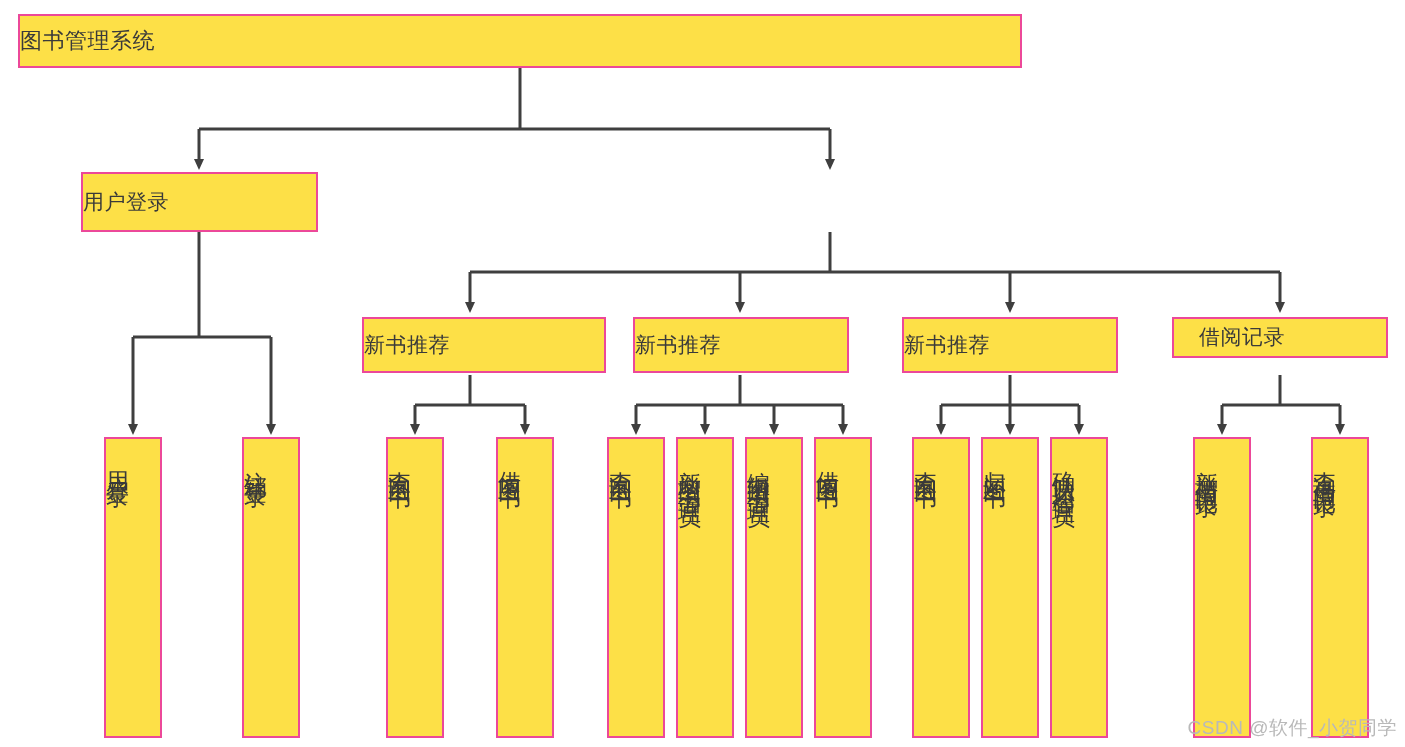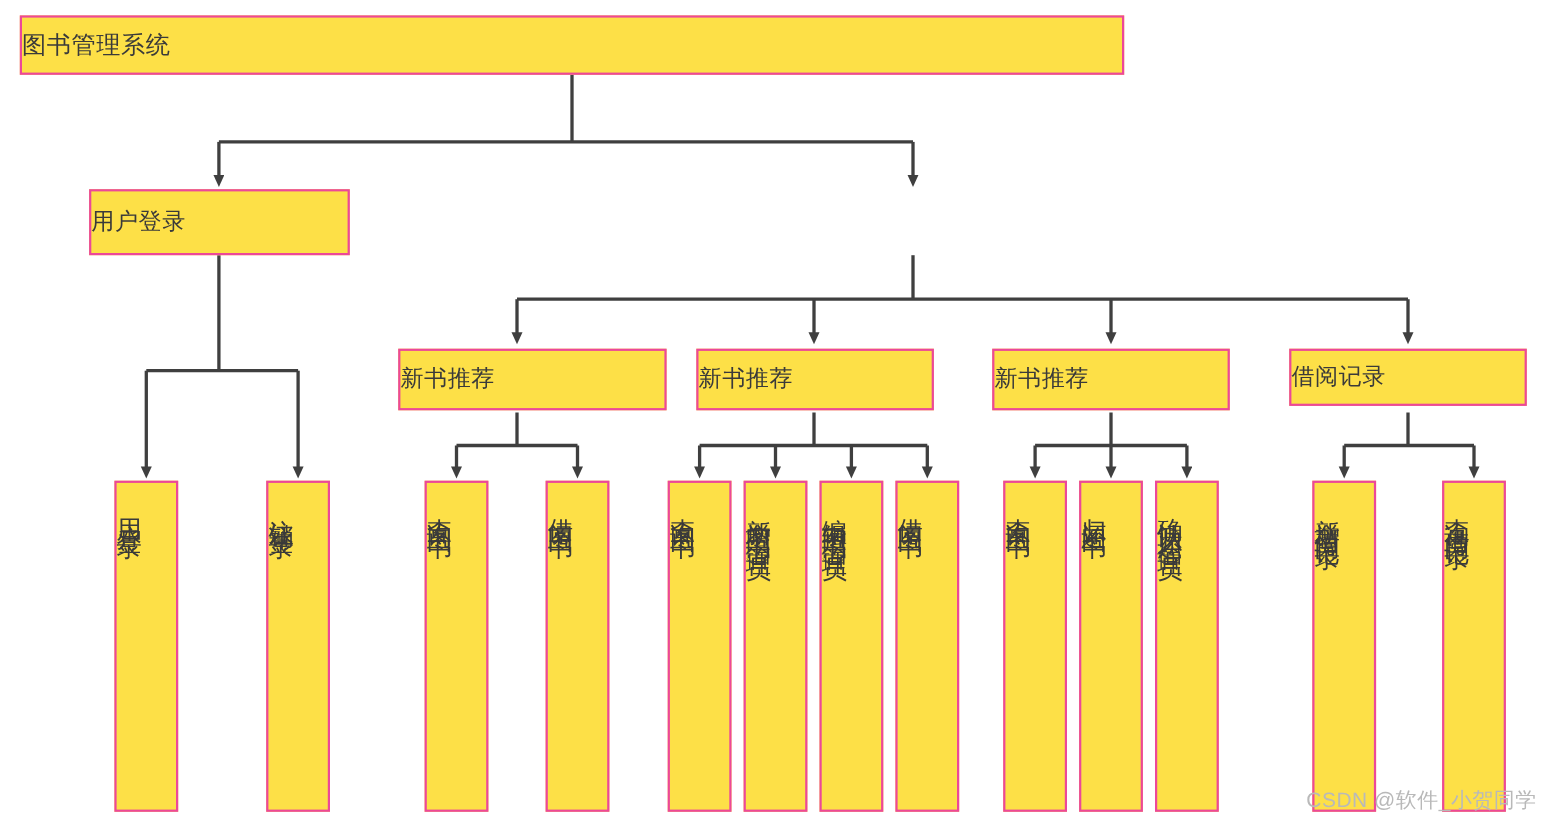--- a/index.html
+++ b/index.html
@@ -131,21 +131,21 @@
 
   <div class="node h" style="left:362px; top:317px; width:244px; height:56px;">
     <span class="label">新书推荐</span>
   </div>
   <div class="node h" style="left:633px; top:317px; width:216px; height:56px;">
     <span class="label">新书推荐</span>
   </div>
   <div class="node h" style="left:902px; top:317px; width:216px; height:56px;">
     <span class="label">新书推荐</span>
   </div>
-  <div class="node h" style="left:1172px; top:317px; width:216px; height:52px;">
+  <div class="node h" style="left:1172px; top:317px; width:216px; height:41px;padding-left:25px;">
     <span class="label">借阅记录</span>
   </div>
 
   <div class="node v" style="left:104px; top:437px; width:58px; height:301px;">
     <span class="label">用户登录</span>
   </div>
   <div class="node v" style="left:242px; top:437px; width:58px; height:301px;">
     <span class="label">注销登录</span>
   </div>
 

